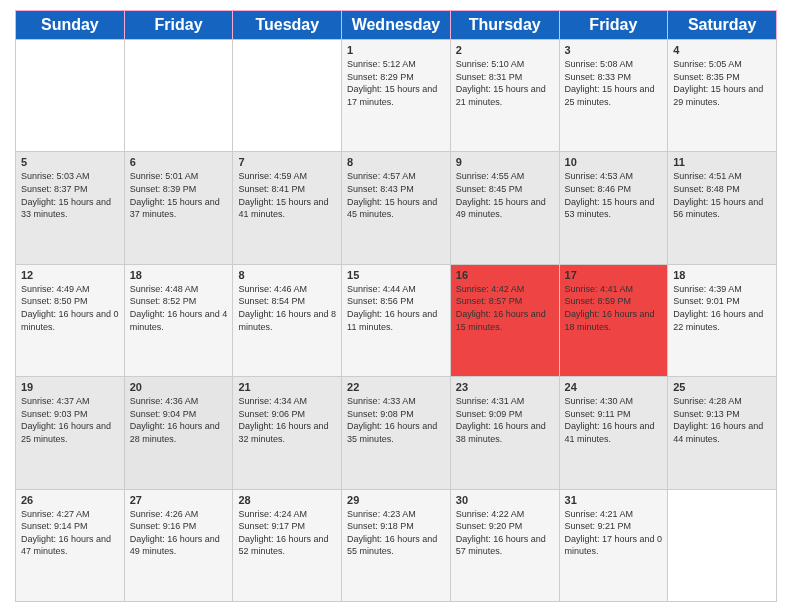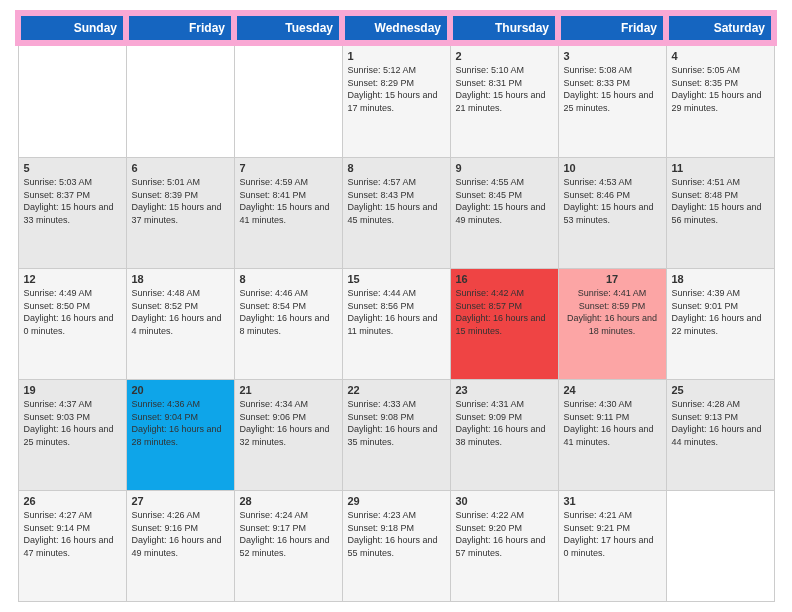--- a/index.html
+++ b/index.html
@@ -42,25 +42,25 @@
       color: #333;
     }
     .calendar-table {
       width: 100%;
       border-collapse: collapse;
       flex: 1;
     }
     .calendar-table th {
       background-color: #1565c0;
       color: #fff;
-      font-size: 12px;
+      font-size: 16px;
       font-weight: bold;
       padding: 5px 6px;
-      text-align: right;
-      border: 6px solid #f9a8d4;
+      text-align: center;
+      border: 1px solid #f9a8d4;
     }
     .calendar-table td {
       border: 1px solid #ccc;
       vertical-align: top;
       padding: 4px 5px;
       font-size: 9.5px;
       color: #333;
       width: calc(100% / 7);
       background: #fff;
     }
@@ -200,41 +200,41 @@
           <div class="day-info">
             Sunrise: 4:44 AM<br>Sunset: 8:56 PM<br>Daylight: 16 hours and 11 minutes.
           </div>
         </td>
           <td style="background: #ef4444;">
           <span class="day-num">16</span>
           <div class="day-info">
             Sunrise: 4:42 AM<br>Sunset: 8:57 PM<br>Daylight: 16 hours and 15 minutes.
           </div>
         </td>
-          <td style="background: #fca5a5; text-align: center;">
+          <td style="background: #ef4444;">
           <span class="day-num">17</span>
           <div class="day-info">
             Sunrise: 4:41 AM<br>Sunset: 8:59 PM<br>Daylight: 16 hours and 18 minutes.
           </div>
         </td>
           <td style="background: rgb(245, 245, 245);">
           <span class="day-num">18</span>
           <div class="day-info">
             Sunrise: 4:39 AM<br>Sunset: 9:01 PM<br>Daylight: 16 hours and 22 minutes.
           </div>
         </td>
         </tr>
         <tr>
           <td style="background: rgb(232, 232, 232);">
           <span class="day-num">19</span>
           <div class="day-info">
             Sunrise: 4:37 AM<br>Sunset: 9:03 PM<br>Daylight: 16 hours and 25 minutes.
           </div>
         </td>
-          <td style="background: #0ea5e9;">
+          <td style="background: #e5e5e5;">
           <span class="day-num">20</span>
           <div class="day-info">
             Sunrise: 4:36 AM<br>Sunset: 9:04 PM<br>Daylight: 16 hours and 28 minutes.
           </div>
         </td>
           <td style="background: rgb(232, 232, 232);">
           <span class="day-num">21</span>
           <div class="day-info">
             Sunrise: 4:34 AM<br>Sunset: 9:06 PM<br>Daylight: 16 hours and 32 minutes.
           </div>

